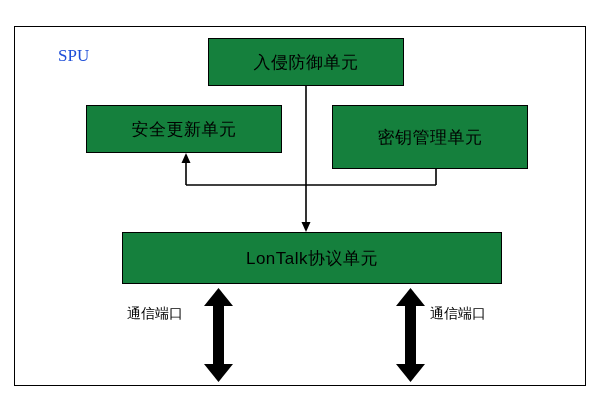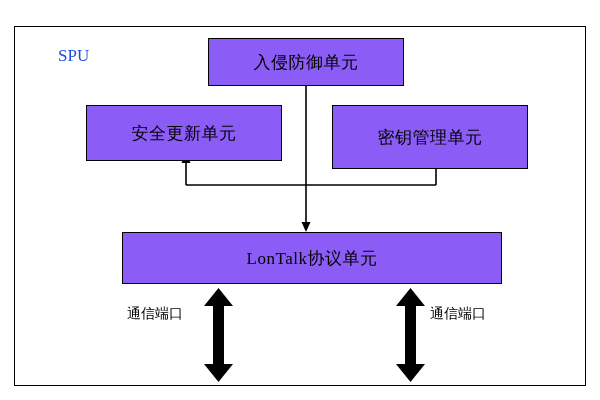--- a/index.html
+++ b/index.html
@@ -22,50 +22,50 @@
     width: 572px;
     height: 360px;
     border: 1px solid #000000;
     box-sizing: border-box;
     background: #ffffff;
   }
   .box {
     position: absolute;
     border: 1px solid #000000;
     box-sizing: border-box;
-    background: #8b5cf6;
+    background: #15803d;
     display: flex;
     align-items: center;
     justify-content: center;
     font-size: 17px;
     color: #000000;
     letter-spacing: 0.5px;
   }
   .box.mono {
-    font-family: Liberation Serif, serif;
+    font-family: Liberation Sans, sans-serif;
   }
   #spu-label {
     position: absolute;
     left: 58px;
     top: 46px;
     font-size: 17px;
     color: #1d4ed8;
     font-family: "Liberation Serif", serif;
   }
   #box-intrusion {
     left: 208px;
     top: 38px;
     width: 196px;
     height: 48px;
   }
   #box-update {
     left: 86px;
     top: 105px;
     width: 196px;
-    height: 56px;
+    height: 48px;
   }
   #box-key {
     left: 332px;
     top: 105px;
     width: 196px;
     height: 64px;
   }
   #box-lontalk {
     left: 122px;
     top: 232px;

